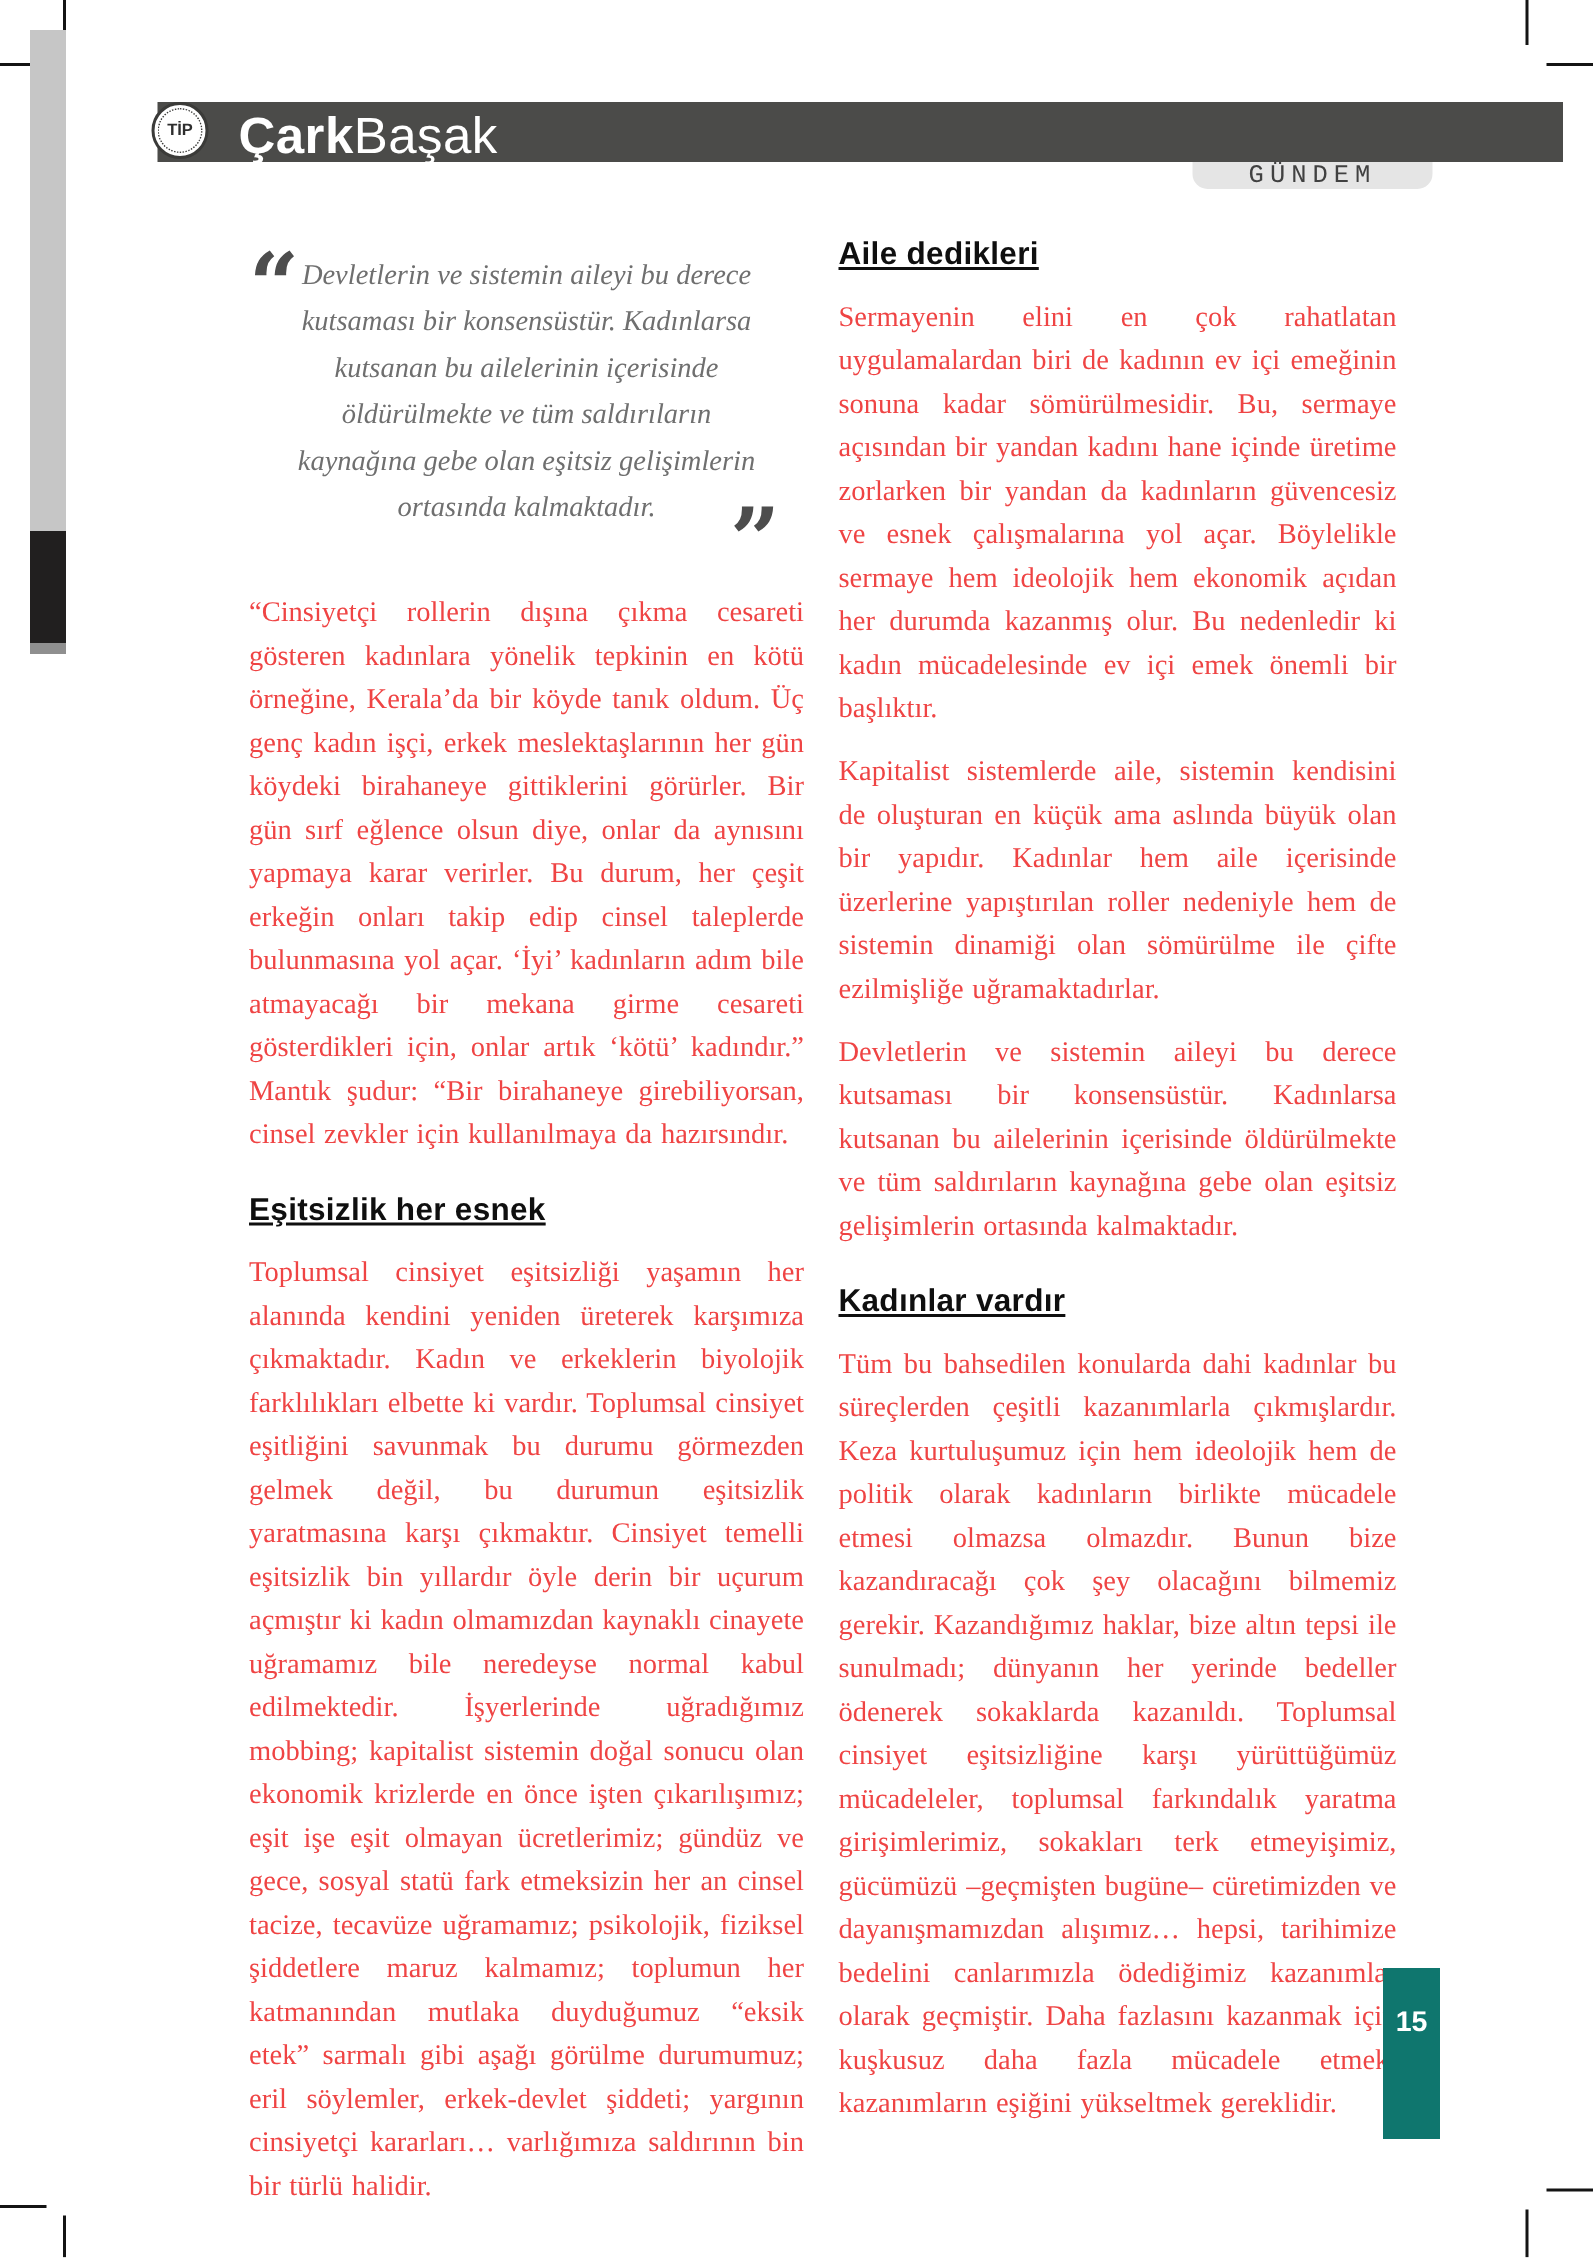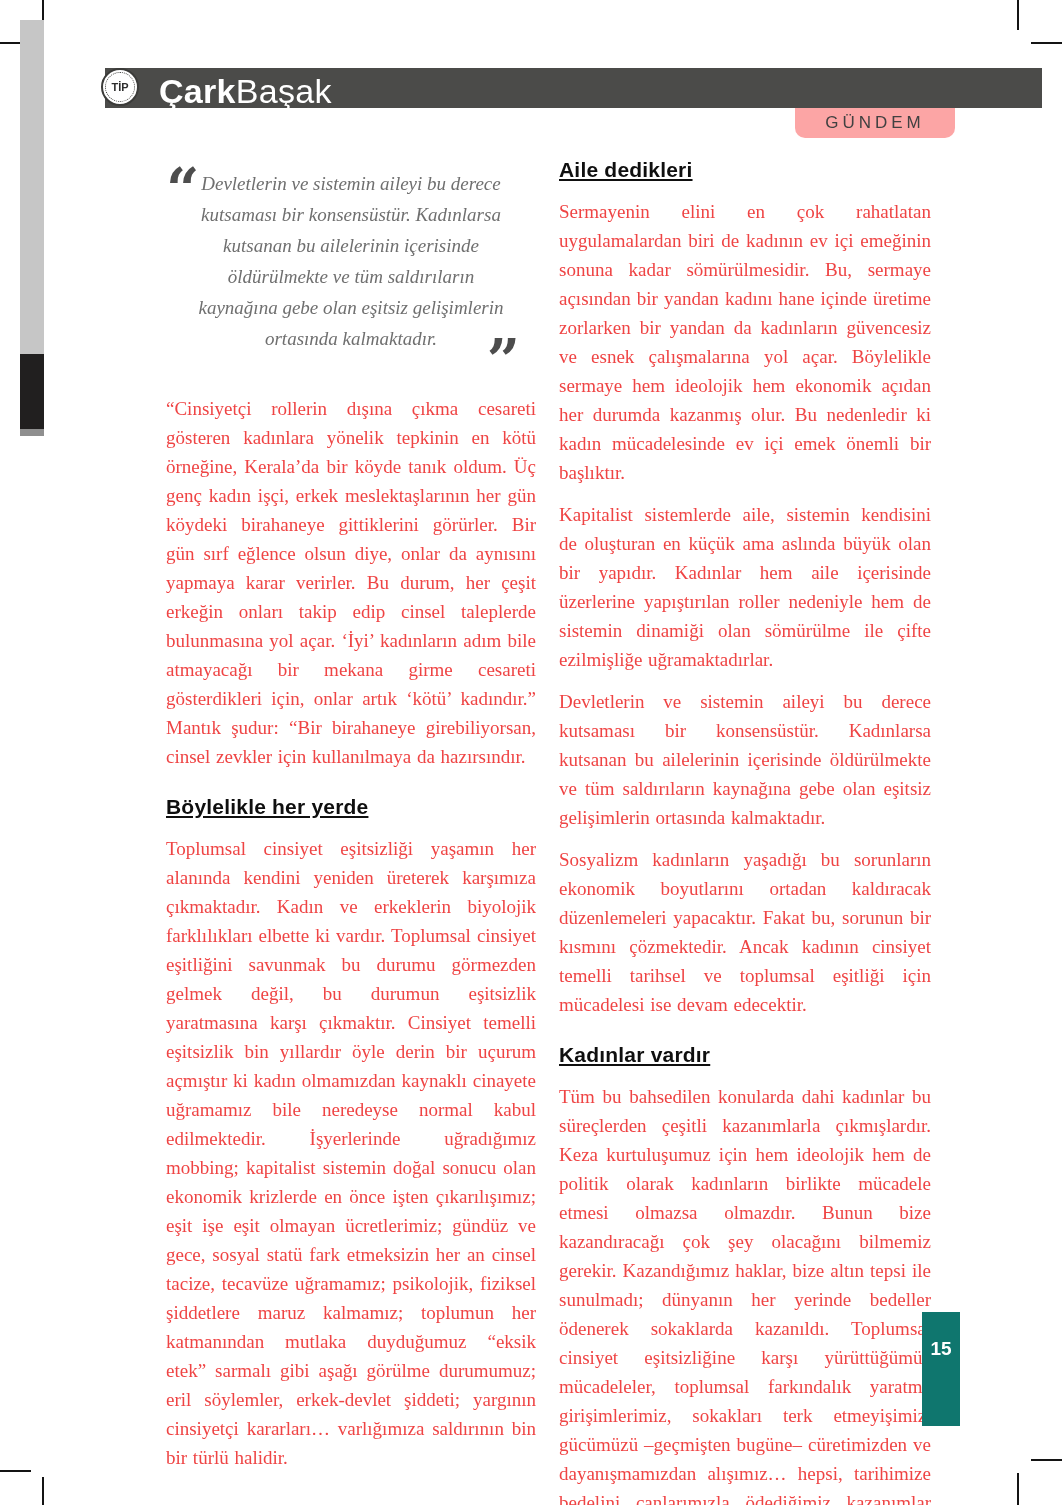--- a/index.html
+++ b/index.html
@@ -38,24 +38,24 @@
   .brand-reg  { font-weight:400; }
   .issue {
     position:absolute; right:86px; top:0; height:40px;
     display:flex; align-items:center; gap:9px;
     font-family:"Liberation Sans", sans-serif; font-size:18px; font-weight:700; color:#ffffff;
   }
   .star { color:#262626; font-size:13px; line-height:1; }
 
   
   .badge {
-    position:absolute; left:795px; top:108px; width:160px; height:30px;
-    background:#fca5a5; border-radius:0 0 10px 10px;
+    position:absolute; left:795px; top:108px; width:160px; height:18px;
+    background:#e5e5e5; border-radius:0 0 10px 10px;
     display:flex; align-items:center; justify-content:center;
-    font-family:Liberation Sans, sans-serif; font-size:17px; letter-spacing:4px; color:#414141;
+    font-family:Liberation Mono, monospace; font-size:17px; letter-spacing:4px; color:#414141;
   }
 
   
   .col-left  { position:absolute; left:166px; top:166px; width:370px; }
   .col-right { position:absolute; left:559px; top:158px; width:372px; }
 
   .pullquote { position:relative; margin:0 0 28px; padding:2px 0 12px; }
   .q-mark { position:absolute; font-family:"DejaVu Serif", serif; font-weight:700; font-size:58px; color:#4d4d4d; line-height:0.9; }
   .q-open  { left:0; top:-2px; }
   .q-close { right:16px; bottom:-20px; }
@@ -110,30 +110,29 @@
 
   <div class="badge">GÜNDEM</div>
 
   <section class="col-left">
     <figure class="pullquote">
       <span class="q-mark q-open">“</span>
       <blockquote>Devletlerin ve sistemin aileyi bu derece kutsaması bir konsensüstür. Kadınlarsa kutsanan bu ailelerinin içerisinde öldürülmekte ve tüm saldırıların kaynağına gebe olan eşitsiz gelişimlerin ortasında kalmaktadır.</blockquote>
       <span class="q-mark q-close">”</span>
     </figure>
     <p class="body">“Cinsiyetçi rollerin dışına çıkma cesareti gösteren kadınlara yönelik tepkinin en kötü örneğine, Kerala’da bir köyde tanık oldum. Üç genç kadın işçi, erkek meslektaşlarının her gün köydeki birahaneye gittiklerini görürler. Bir gün sırf eğlence olsun diye, onlar da aynısını yapmaya karar verirler. Bu durum, her çeşit erkeğin onları takip edip cinsel taleplerde bulunmasına yol açar. ‘İyi’ kadınların adım bile atmayacağı bir mekana girme cesareti gösterdikleri için, onlar artık ‘kötü’ kadındır.” Mantık şudur: “Bir birahaneye girebiliyorsan, cinsel zevkler için kullanılmaya da hazırsındır.</p>
-    <h2 class="head">Böylelikle her yerde</h2>
+    <h2 class="head">Eşitsizlik her esnek</h2>
     <p class="body">Toplumsal cinsiyet eşitsizliği yaşamın her alanında kendini yeniden üreterek karşımıza çıkmaktadır. Kadın ve erkeklerin biyolojik farklılıkları elbette ki vardır. Toplumsal cinsiyet eşitliğini savunmak bu durumu görmezden gelmek değil, bu durumun eşitsizlik yaratmasına karşı çıkmaktır. Cinsiyet temelli eşitsizlik bin yıllardır öyle derin bir uçurum açmıştır ki kadın olmamızdan kaynaklı cinayete uğramamız bile neredeyse normal kabul edilmektedir. İşyerlerinde uğradığımız mobbing; kapitalist sistemin doğal sonucu olan ekonomik krizlerde en önce işten çıkarılışımız; eşit işe eşit olmayan ücretlerimiz; gündüz ve gece, sosyal statü fark etmeksizin her an cinsel tacize, tecavüze uğramamız; psikolojik, fiziksel şiddetlere maruz kalmamız; toplumun her katmanından mutlaka duyduğumuz “eksik etek” sarmalı gibi aşağı görülme durumumuz; eril söylemler, erkek-devlet şiddeti; yargının cinsiyetçi kararları… varlığımıza saldırının bin bir türlü halidir.</p>
   </section>
 
   <section class="col-right">
     <h2 class="head first">Aile dedikleri</h2>
     <p class="body">Sermayenin elini en çok rahatlatan uygulamalardan biri de kadının ev içi emeğinin sonuna kadar sömürülmesidir. Bu, sermaye açısından bir yandan kadını hane içinde üretime zorlarken bir yandan da kadınların güvencesiz ve esnek çalışmalarına yol açar. Böylelikle sermaye hem ideolojik hem ekonomik açıdan her durumda kazanmış olur. Bu nedenledir ki kadın mücadelesinde ev içi emek önemli bir başlıktır.</p>
     <p class="body">Kapitalist sistemlerde aile, sistemin kendisini de oluşturan en küçük ama aslında büyük olan bir yapıdır. Kadınlar hem aile içerisinde üzerlerine yapıştırılan roller nedeniyle hem de sistemin dinamiği olan sömürülme ile çifte ezilmişliğe uğramaktadırlar.</p>
     <p class="body">Devletlerin ve sistemin aileyi bu derece kutsaması bir konsensüstür. Kadınlarsa kutsanan bu ailelerinin içerisinde öldürülmekte ve tüm saldırıların kaynağına gebe olan eşitsiz gelişimlerin ortasında kalmaktadır.</p>
-    <p class="body">Sosyalizm kadınların yaşadığı bu sorunların ekonomik  boyutlarını ortadan kaldıracak düzenlemeleri yapacaktır. Fakat bu, sorunun bir kısmını çözmektedir. Ancak kadının cinsiyet temelli tarihsel ve toplumsal eşitliği için mücadelesi ise devam edecektir.</p>
     <h2 class="head">Kadınlar vardır</h2>
     <p class="body">Tüm bu bahsedilen konularda dahi kadınlar bu süreçlerden çeşitli kazanımlarla çıkmışlardır. Keza kurtuluşumuz için hem ideolojik hem de politik olarak kadınların birlikte mücadele etmesi olmazsa olmazdır. Bunun bize kazandıracağı çok şey olacağını bilmemiz gerekir. Kazandığımız haklar, bize altın tepsi ile sunulmadı; dünyanın her yerinde bedeller ödenerek sokaklarda kazanıldı. Toplumsal cinsiyet eşitsizliğine karşı yürüttüğümüz mücadeleler, toplumsal farkındalık yaratma girişimlerimiz, sokakları terk etmeyişimiz, gücümüzü –geçmişten bugüne– cüretimizden ve dayanışmamızdan alışımız… hepsi, tarihimize bedelini canlarımızla ödediğimiz kazanımlar olarak geçmiştir. Daha fazlasını kazanmak için kuşkusuz daha fazla mücadele etmek, kazanımların eşiğini yükseltmek gereklidir.</p>
   </section>
 
   <div class="pagenum">
     <span>15</span>
   </div>
 
 </div>
 

